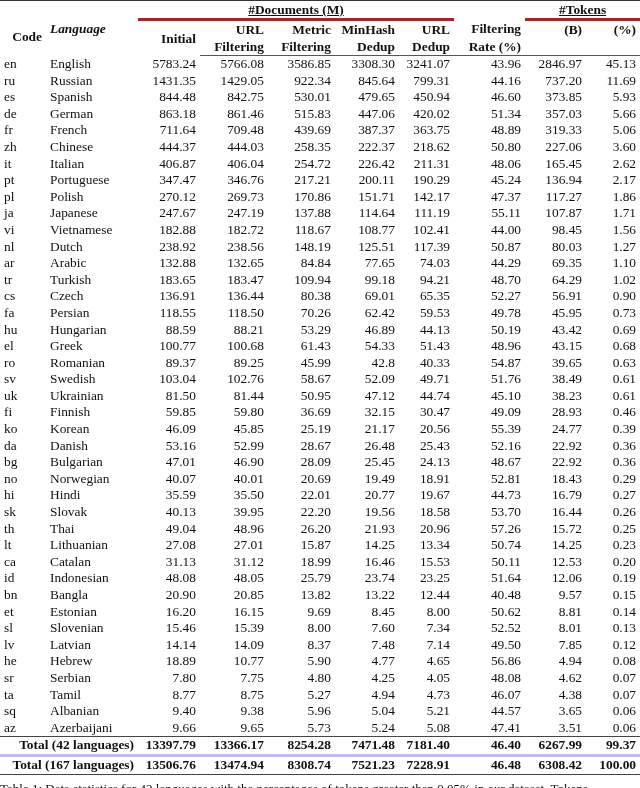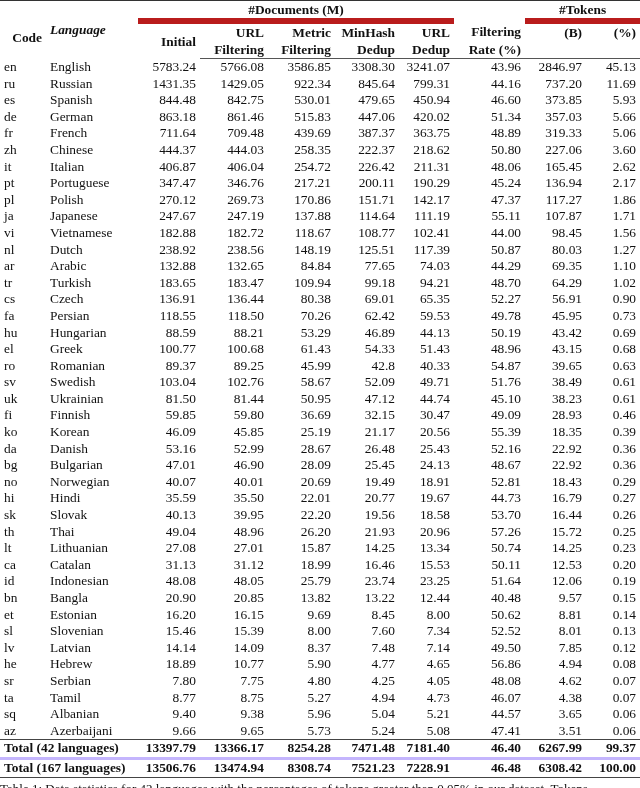--- a/index.html
+++ b/index.html
@@ -20,26 +20,26 @@
   col.c-urld { width: 55px; }
   col.c-fr   { width: 71px; }
   col.c-tokb { width: 61px; }
   col.c-tokp { width: 54px; }
   th { font-weight: bold; padding: 0 4px; line-height: 17px; }
   td { padding: 0 4px; line-height: 16.6px; white-space: nowrap; }
   .num { text-align: right; }
   .left { text-align: left; }
   .center { text-align: right; }
   tr.top-rule th { border-top: 1.6px solid #333; }
-  th.group { border-bottom: 6px solid #b91c1c; text-align: center; }
+  th.group { border-bottom: 3px solid #b91c1c; text-align: center; text-decoration: underline; }
   tr.head-last th { border-bottom: 1.3px solid #555; }
   tr.total-first td { border-top: 1.3px solid #444; }
   tr.total-last td { border-top: 3px solid #c4b5fd; border-bottom: 1.3px solid #444; }
   tr.total td { font-weight: bold; }
-  .total-label { text-align: left; }
+  .total-label { text-align: right; }
   .caption {
     position: absolute; left: 0; top: 781px; width: 640px; height: 7px;
     overflow: hidden; font-size: 13px; line-height: 16px; white-space: nowrap;
   }
 </style>
 </head>
 <body>
 
 <div class="table-wrap">
   <table>
@@ -350,21 +350,21 @@
         </tr>
         <tr>
           <td class="left">ko</td>
           <td class="left">Korean</td>
           <td class="num">46.09</td>
           <td class="num">45.85</td>
           <td class="num">25.19</td>
           <td class="num">21.17</td>
           <td class="num">20.56</td>
           <td class="num">55.39</td>
-          <td class="num">18.35</td>
+          <td class="num">24.77</td>
           <td class="num">0.39</td>
         </tr>
         <tr>
           <td class="left">da</td>
           <td class="left">Danish</td>
           <td class="num">53.16</td>
           <td class="num">52.99</td>
           <td class="num">28.67</td>
           <td class="num">26.48</td>
           <td class="num">25.43</td>

